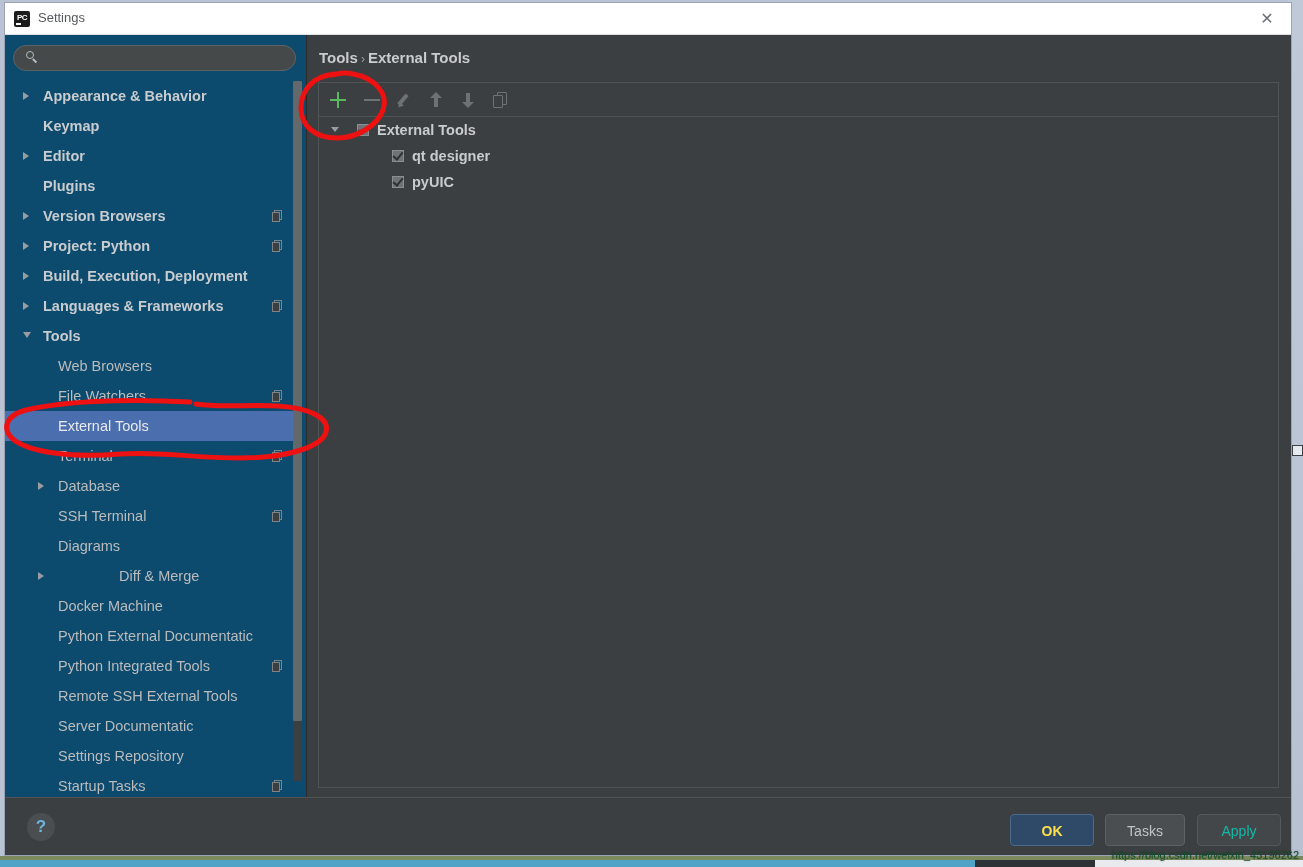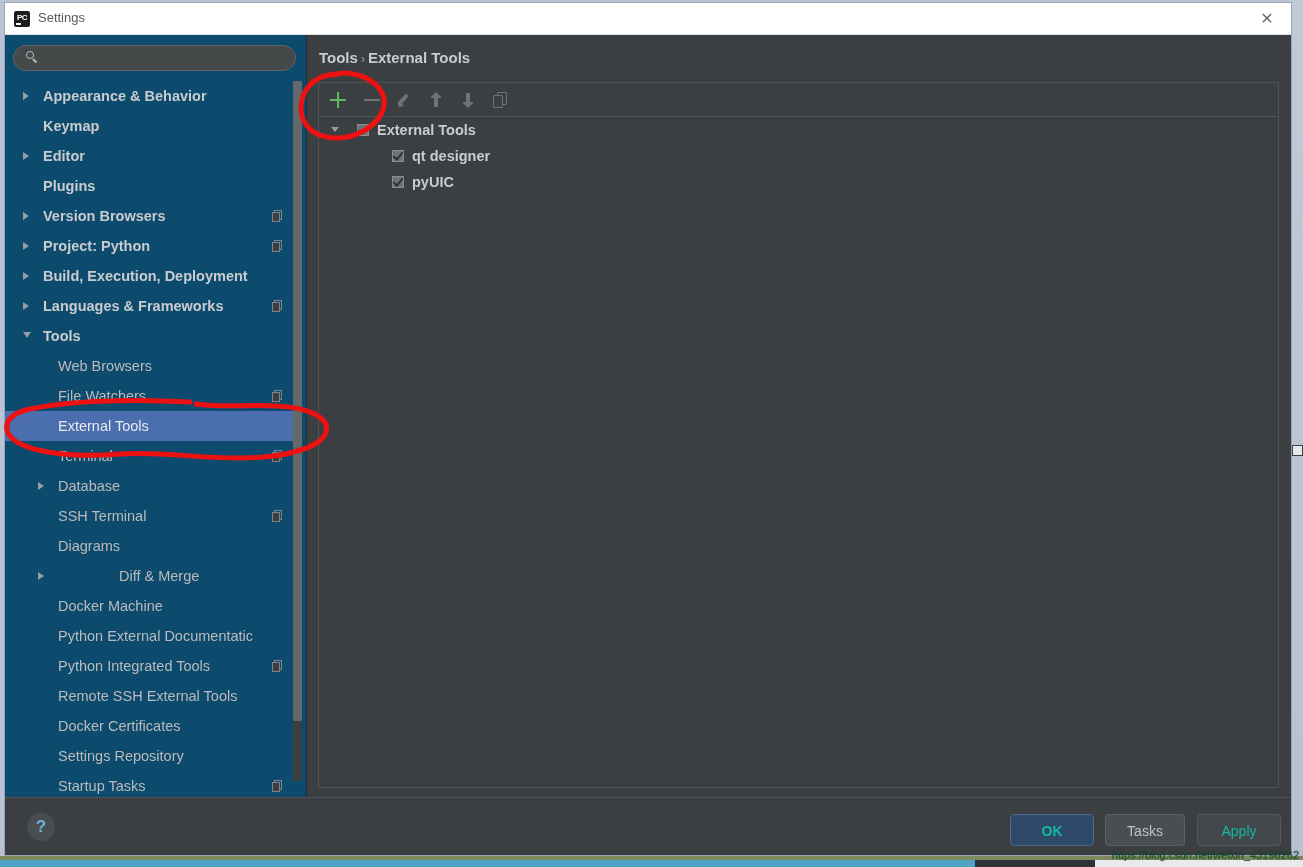--- a/index.html
+++ b/index.html
@@ -243,21 +243,21 @@
   }
   .btn {
     position:absolute; top: 16px; height: 32px;
     border-radius: 4px; font-size: 14px;
     text-align:center; line-height: 32px;
     box-sizing:border-box; cursor: default;
   }
   .btn-ok {
     left: 1005px; width: 84px;
     background: #2f4a68; border: 1px solid #4b6a8c;
-    color: #14b8a6; font-weight: bold;
+    color: #fde047; font-weight: bold;
   }
   .btn-cancel {
     left: 1100px; width: 80px;
     background: #4a4e50; border: 1px solid #5d6164;
     color: #c0c3c6;
   }
   .btn-apply {
     left: 1192px; width: 84px;
     background: #43474a; border: 1px solid #55595c;
     color: #14b8a6;
@@ -402,21 +402,21 @@
             <span class="lbl" style="left: 53px;">Python Integrated Tools</span>
             <div class="copy-badge">
               <div class="b1"></div>
               <div class="b2"></div>
             </div>
           </div>
           <div class="tree-item">
             <span class="lbl" style="left: 53px;">Remote SSH External Tools</span>
           </div>
           <div class="tree-item">
-            <span class="lbl" style="left: 53px;">Docker Certificates</span>
+            <span class="lbl" style="left: 53px;">Server Documentatic</span>
           </div>
           <div class="tree-item">
             <span class="lbl" style="left: 53px;">Settings Repository</span>
           </div>
           <div class="tree-item">
             <span class="lbl" style="left: 53px;">Startup Tasks</span>
             <div class="copy-badge">
               <div class="b1"></div>
               <div class="b2"></div>
             </div>

